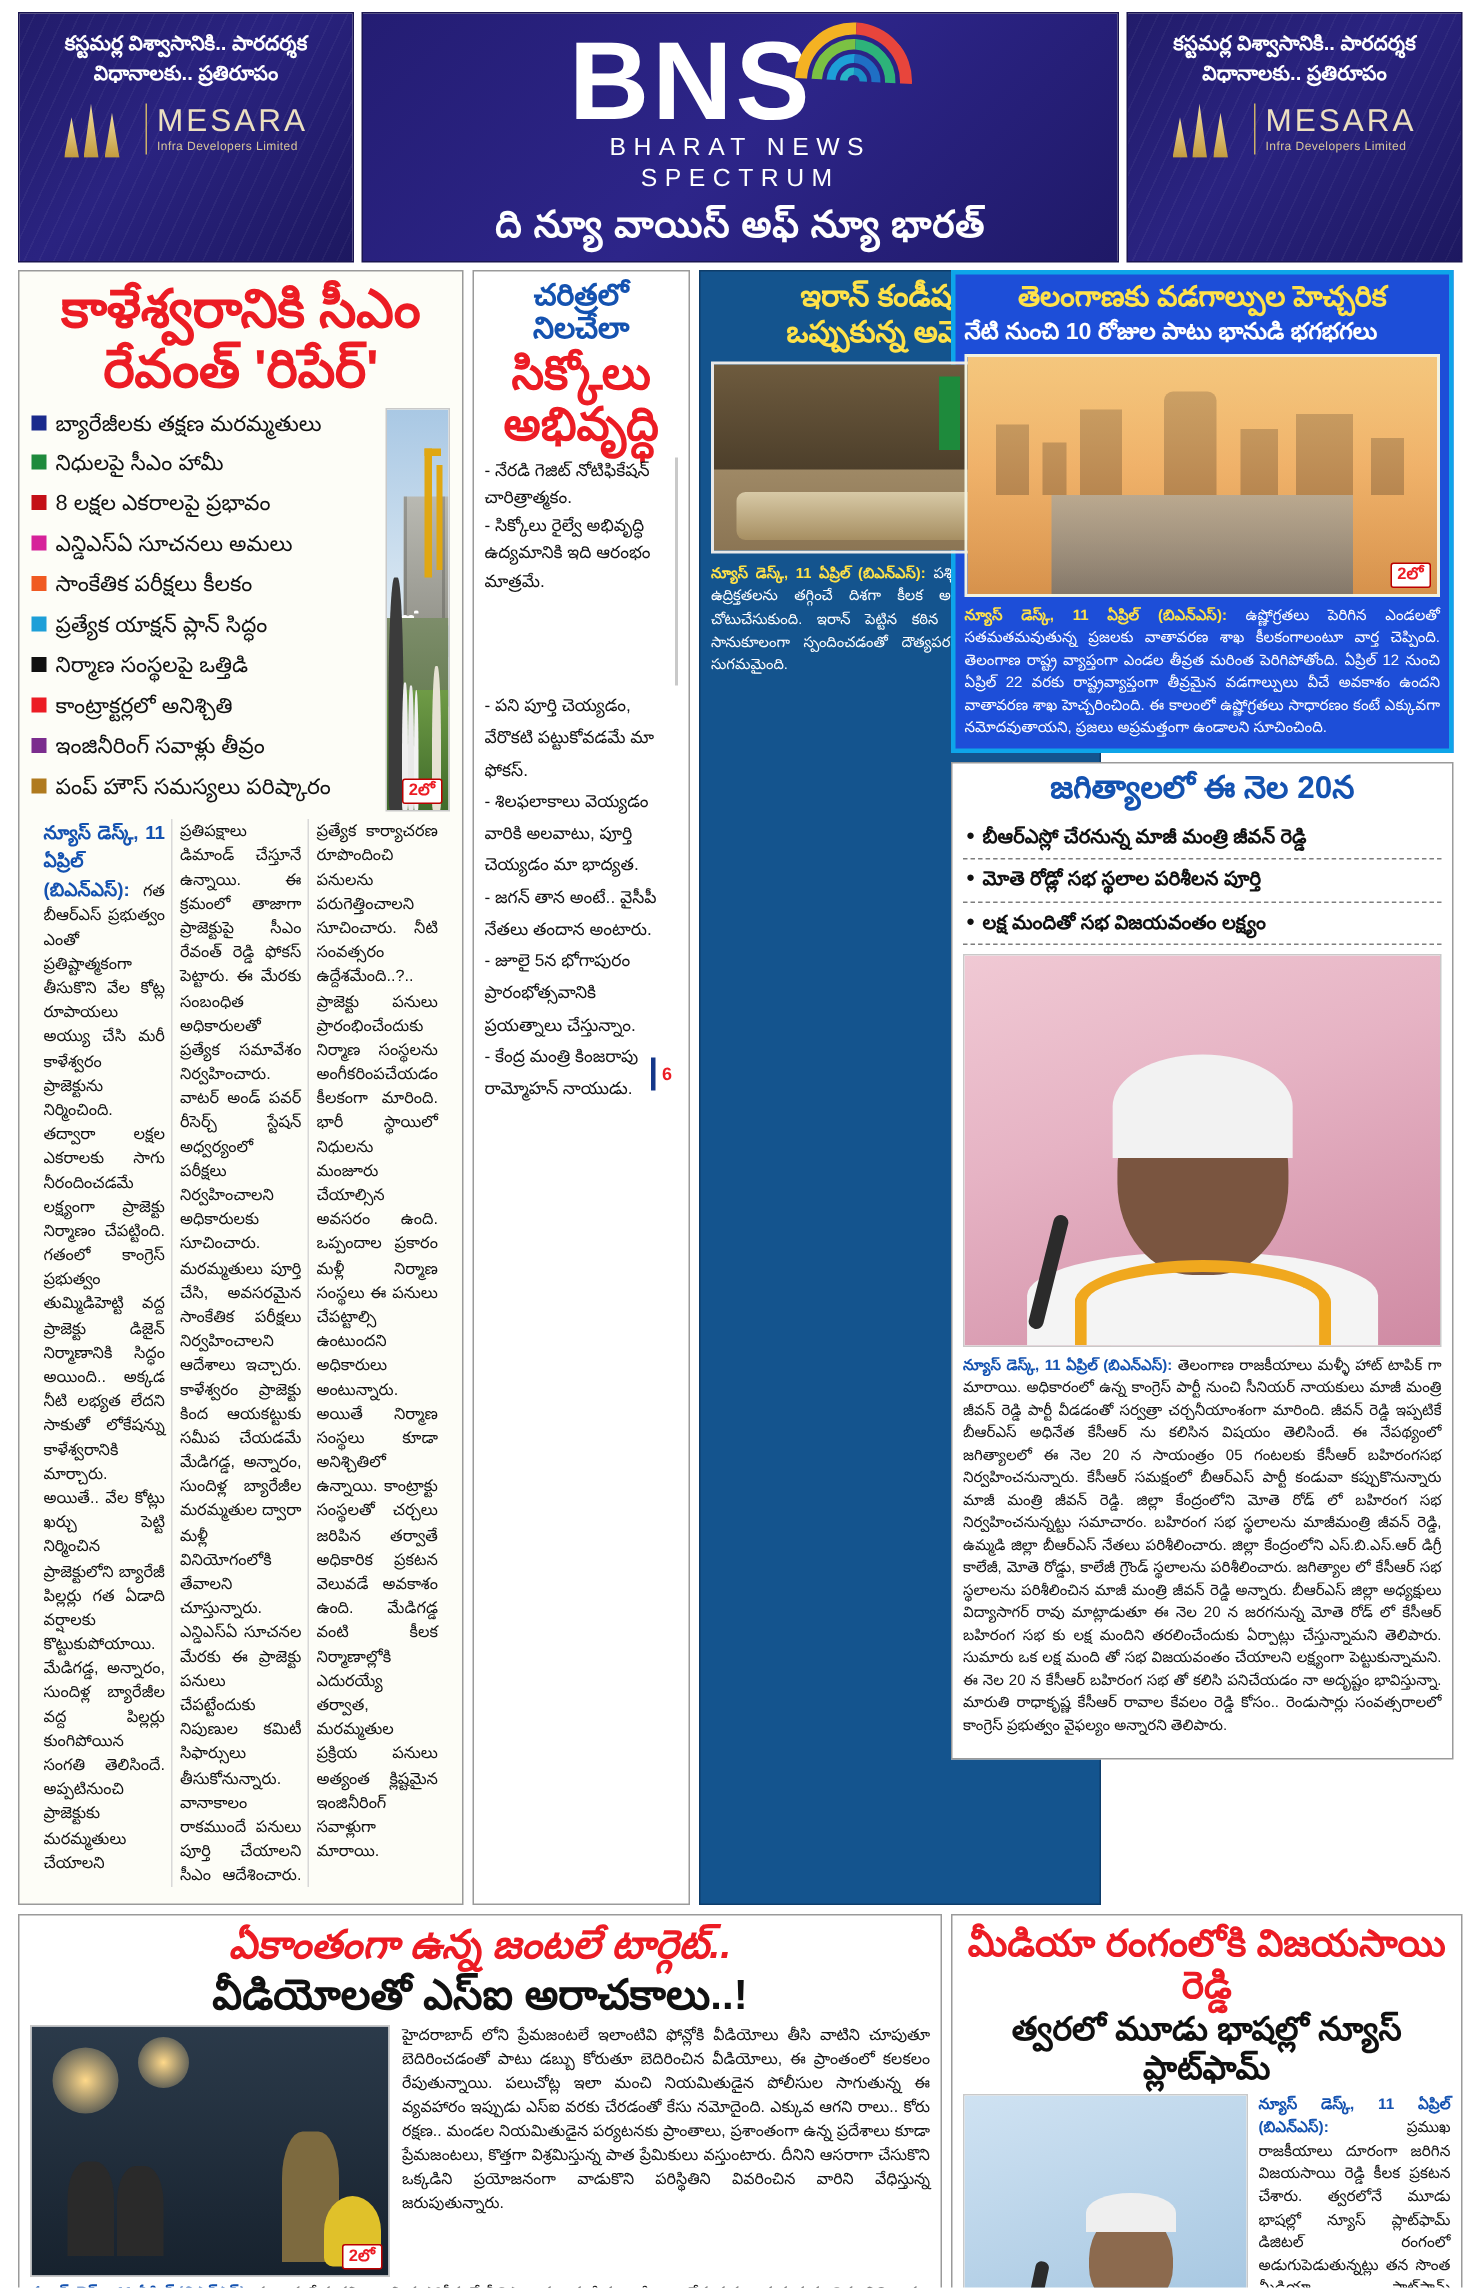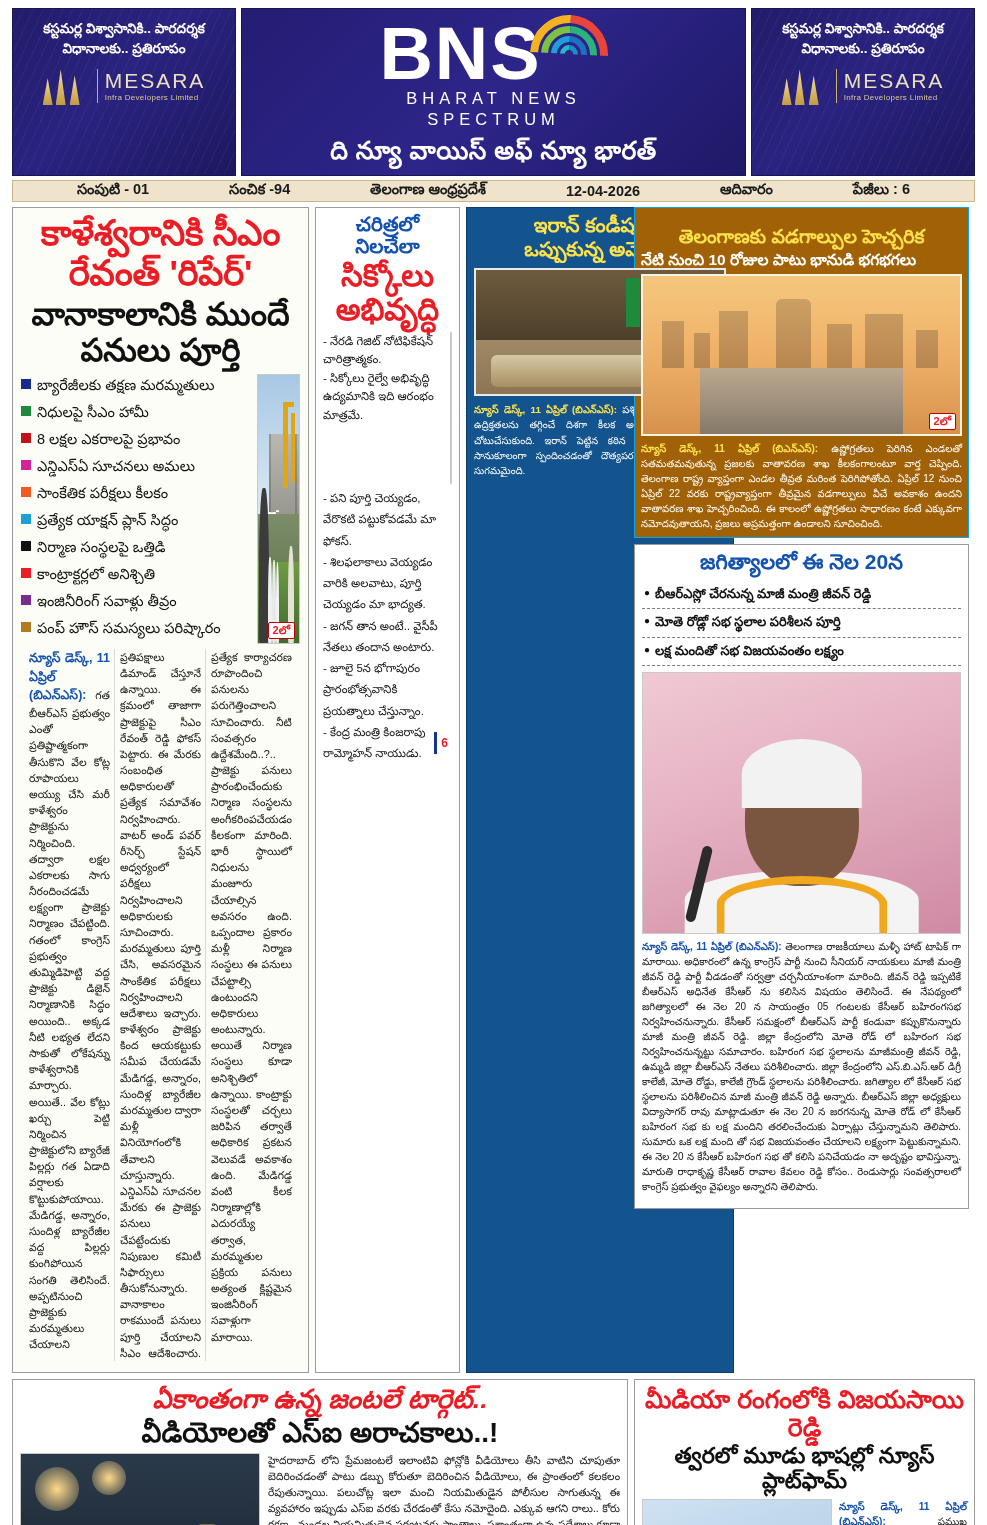--- a/index.html
+++ b/index.html
@@ -153,21 +153,21 @@
      background:#ffffff; border-radius:40% 40% 0 0; }
   .ph-mic .micst { position:absolute; left:22%; bottom:6%; width:9px; height:36%;
      background:#2b2b2b; transform:rotate(12deg); border-radius:4px; }
 
   
   .cols3 { column-count:3; column-gap:10px; column-rule:1px solid #d8d8d8;
     font-size:10.8px; line-height:1.5; text-align:justify; padding:5px 8px 6px 8px; color:#111;}
   .cols3 .dl { font-weight:800; color:#1452b0; font-size:12.5px; }
 
   
-  .box-green { background:#a16207; border:1px solid #0ea5e9; padding:18px 6px 6px; }
+  .box-green { background:#1d4ed8; border:3px solid #0ea5e9; padding:5px 6px 6px; }
   .box-green h3 { color:#ffe24a; font-size:19px; font-weight:800; text-align:center; line-height:1.15; }
   .box-green h4 { color:#ffffff; font-size:15.5px; font-weight:700; text-align:left; margin-top:3px; line-height:1.2;}
   .box-green .gphoto { margin-top:5px; height:162px; border:2px solid #f2f2e0; position:relative; overflow:hidden; }
   .box-green .gtext { color:#ffffff; font-size:10px; line-height:1.5; text-align:justify; margin-top:5px; }
   .box-green .gtext b { color:#ffe24a; }
 
   .kcr { padding:5px 7px 14px; background:#fff; }
   .kcr .k1 { color:#1452b0; font-size:21px; font-weight:800; text-align:center; line-height:1.15; }
   .kcr .k2 { color:#ec1c24; font-size:30px; font-weight:800; text-align:center; line-height:1.12; margin-top:1px;}
   .kcr ul { margin-top:6px; }
@@ -273,36 +273,27 @@
           </div>
         <div class="mh-div"></div>
         <div class="mh-brand">
           <span class="b1">MESARA</span>
           <span class="b2">Infra Developers Limited</span>
         </div>
       </div>
     </div>
   </div>
 
-  <div class="infostrip">
-    <span>సంపుటి - 01</span>
-    <span>సంచిక -94</span>
-    <span>తెలంగాణ ఆంధ్రప్రదేశ్</span>
-    <span>12-04-2026</span>
-    <span>ఆదివారం</span>
-    <span>పేజీలు : 6</span>
-  </div>
 
   <div class="grid">
 
     <div class="col-left">
 
       <div class="card lead">
         <h1>కాళేశ్వరానికి సీఎం రేవంత్ 'రిపేర్'</h1>
-        <h2>వానాకాలానికి ముందే పనులు పూర్తి</h2>
 
         <div class="lead-body">
           <ul class="bullets">
             <li>
                 <i style="background:#1a2a8c"></i>
                 <span>బ్యారేజీలకు తక్షణ మరమ్మతులు</span>
               </li>
             <li>
                 <i style="background:#1e8a3c"></i>
                 <span>నిధులపై సీఎం హామీ</span>

